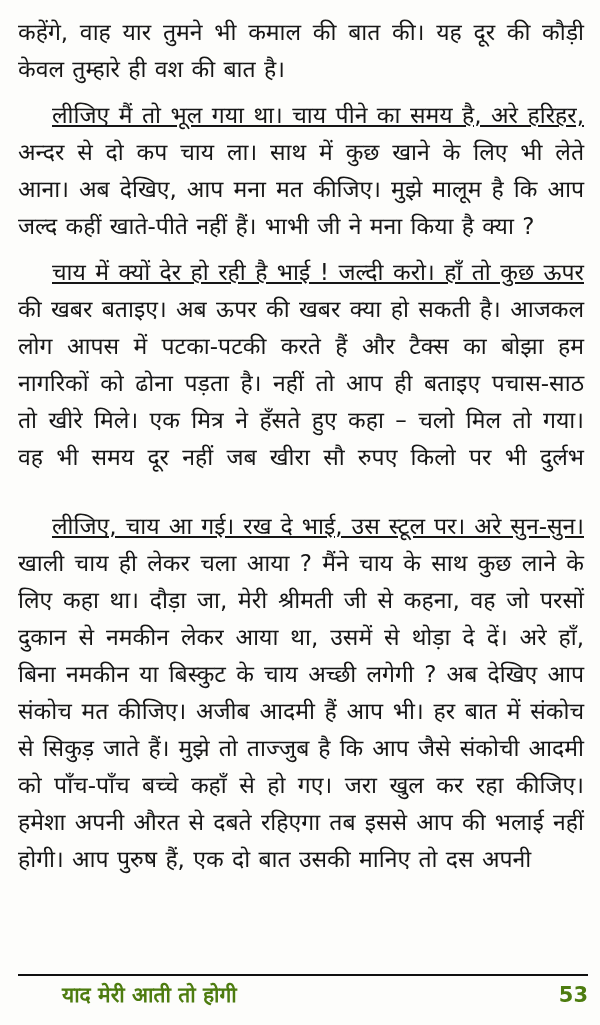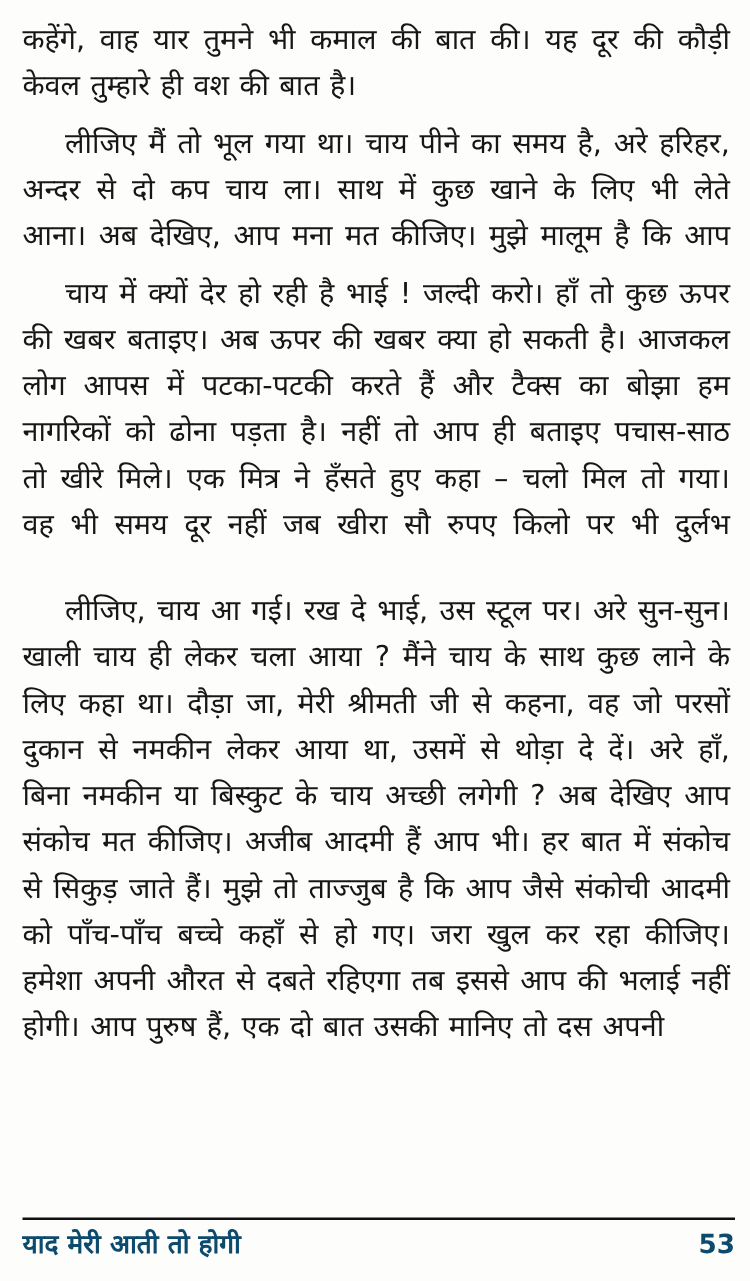--- a/index.html
+++ b/index.html
@@ -27,53 +27,56 @@
     text-align: justify;
     text-align-last: justify;
     white-space: normal;
     word-spacing: 1px;
   }
   .line.last {
     text-align-last: left;
   }
   .line.first.indent {
     text-indent: 34px;
+    text-decoration: underline;
   }
   .page-footer {
     position: absolute;
     left: 18px; right: 12px; top: 974px;
   }
   .footer-rule {
     border-top: 2.5px solid #101010;
     height: 0;
     margin-bottom: 3px;
   }
   .footer-row {
     display: flex;
     justify-content: space-between;
     align-items: baseline;
     font-weight: bold;
     font-size: 21px;
     line-height: 32px;
-    color: #0c4a6e;
+    color: #4d7c0f;
+    margin-left: 44px;
   }
 </style>
 </head>
 <body>
 
 <div class="page">
   <main class="text-block">
       <div class="paragraph">
         <div class="line first">कहेंगे, वाह यार तुमने भी कमाल की बात की। यह दूर की कौड़ी</div>
         <div class="line last">केवल तुम्हारे ही वश की बात है।</div>
       </div>
       <div class="paragraph">
         <div class="line first indent">लीजिए मैं तो भूल गया था। चाय पीने का समय है, अरे हरिहर,</div>
         <div class="line indent">अन्दर से दो कप चाय ला। साथ में कुछ खाने के लिए भी लेते</div>
         <div class="line indent">आना। अब देखिए, आप मना मत कीजिए। मुझे मालूम है कि आप</div>
+        <div class="line last indent">जल्द कहीं खाते-पीते नहीं हैं। भाभी जी ने मना किया है क्या ?</div>
       </div>
       <div class="paragraph">
         <div class="line first indent">चाय में क्यों देर हो रही है भाई ! जल्दी करो। हाँ तो कुछ ऊपर</div>
         <div class="line indent">की खबर बताइए। अब ऊपर की खबर क्या हो सकती है। आजकल</div>
         <div class="line indent">लोग आपस में पटका-पटकी करते हैं और टैक्स का बोझा हम</div>
         <div class="line indent">नागरिकों को ढोना पड़ता है। नहीं तो आप ही बताइए पचास-साठ</div>
         <div class="line indent">तो खीरे मिले। एक मित्र ने हँसते हुए कहा – चलो मिल तो गया।</div>
         <div class="line indent">वह भी समय दूर नहीं जब खीरा सौ रुपए किलो पर भी दुर्लभ</div>
       </div>
       <div class="paragraph">

